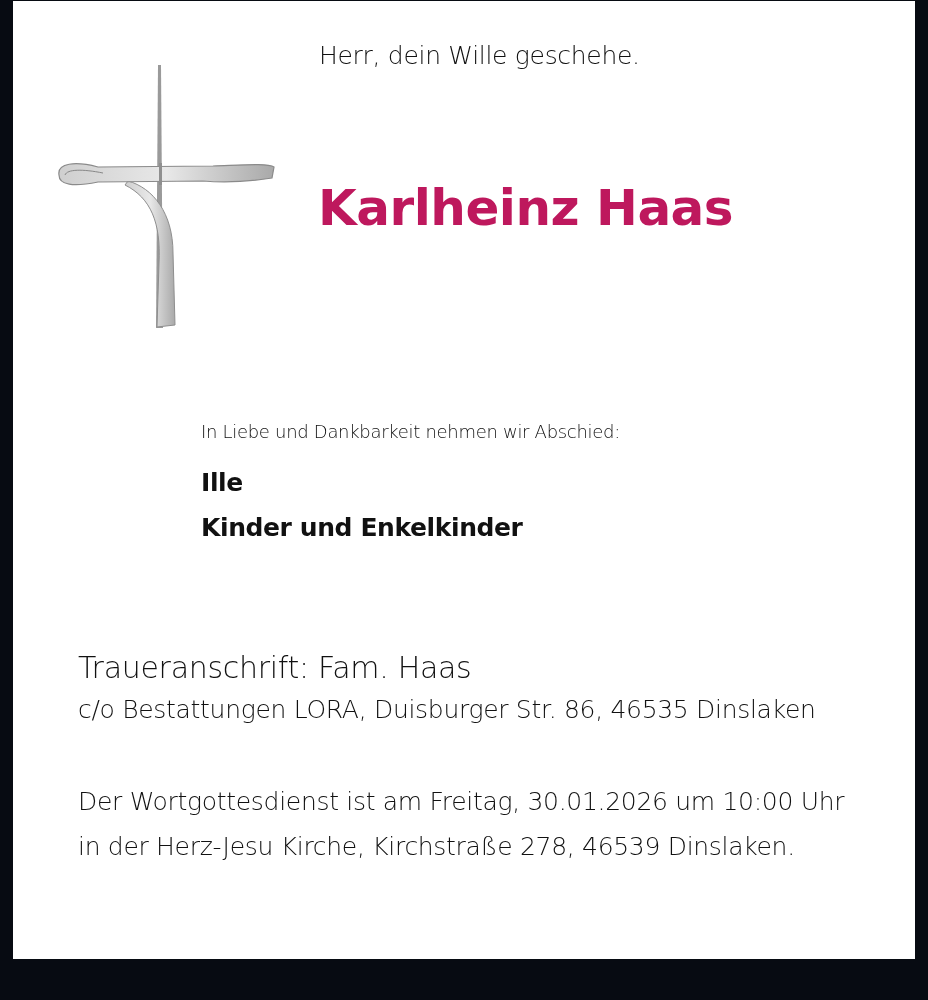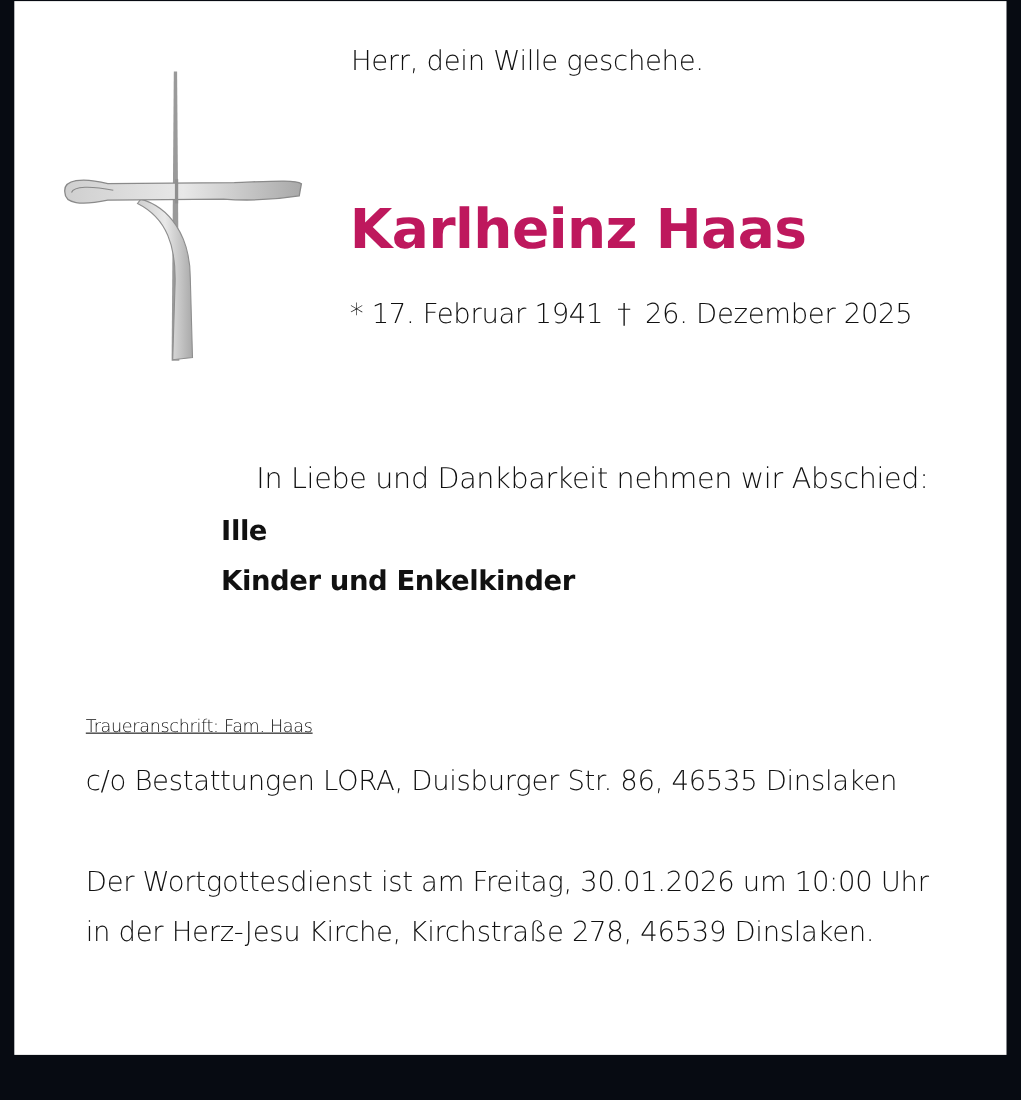--- a/index.html
+++ b/index.html
@@ -23,25 +23,25 @@
       font-weight: 300;
       letter-spacing: -0.3px;
     }
     .quote { left: 306px; top: 40px; font-size: 25px; }
     .name {
       left: 305px; top: 178px; font-size: 50px;
       font-weight: 700; letter-spacing: -0.5px; color: #be185d;
     }
     .dates { left: 305px; top: 270px; font-size: 25px; }
     .dates .sep { display: inline-block; width: 38px; text-align: center; }
-    .intro { left: 188px; top: 420px; font-size: 26px; margin-left: 32px; }
+    .intro { left: 188px; top: 420px; font-size: 18px; }
     .mourner { font-size: 25px; font-weight: 700; letter-spacing: -0.4px; }
     .m1 { left: 188px; top: 467px; }
     .m2 { left: 188px; top: 512px; }
-    .addr1 { left: 65px; top: 649px; font-size: 16px; text-decoration: underline; }
+    .addr1 { left: 65px; top: 649px; font-size: 30px; }
     .addr2 { left: 65px; top: 694px; font-size: 25px; }
     .svc { left: 65px; font-size: 25px; }
     .s1 { top: 786px; }
     .s2 { top: 831px; }
     .s3 { top: 877px; }
     .s4 { top: 922px; }
     .cross {
       position: absolute; left: 40px; top: 62px;
       width: 225px; height: 275px;
     }
@@ -67,23 +67,20 @@
     <path d="M6 112 C4 100 22 98 45 104 L160 103 C190 102 215 100 221 104 L219 115 C200 118 175 120 150 118 L45 119 C20 124 6 122 6 112 Z" fill="url(#metal)" stroke="#8a8a8a" stroke-width="1.2"></path>
     <path d="M12 112 C14 106 30 106 50 110" fill="none" stroke="#888" stroke-width="1"></path>
 
     <path d="M106 100 L109 100 L109 122 L106 122 Z" fill="#8f8f8f"></path>
   </svg>
 
   <div class="txt quote">Herr, dein Wille geschehe.</div>
 
   <div class="txt name">Karlheinz Haas</div>
 
-  <div class="txt dates">
-    <span>* 17. Februar 1941</span><span class="sep">†</span><span>26. Dezember 2025</span>
-  </div>
 
   <div class="txt intro">In Liebe und Dankbarkeit nehmen wir Abschied:</div>
   <div class="txt mourner m1">Ille</div>
   <div class="txt mourner m2">Kinder und Enkelkinder</div>
 
   <div class="txt addr1">Traueranschrift: Fam. Haas</div>
   <div class="txt addr2">c/o Bestattungen LORA, Duisburger Str. 86, 46535 Dinslaken</div>
 
   <div class="txt svc s1">Der Wortgottesdienst ist am Freitag, 30.01.2026 um 10:00 Uhr</div>
   <div class="txt svc s2">in der Herz-Jesu Kirche, Kirchstraße 278, 46539 Dinslaken.</div>

